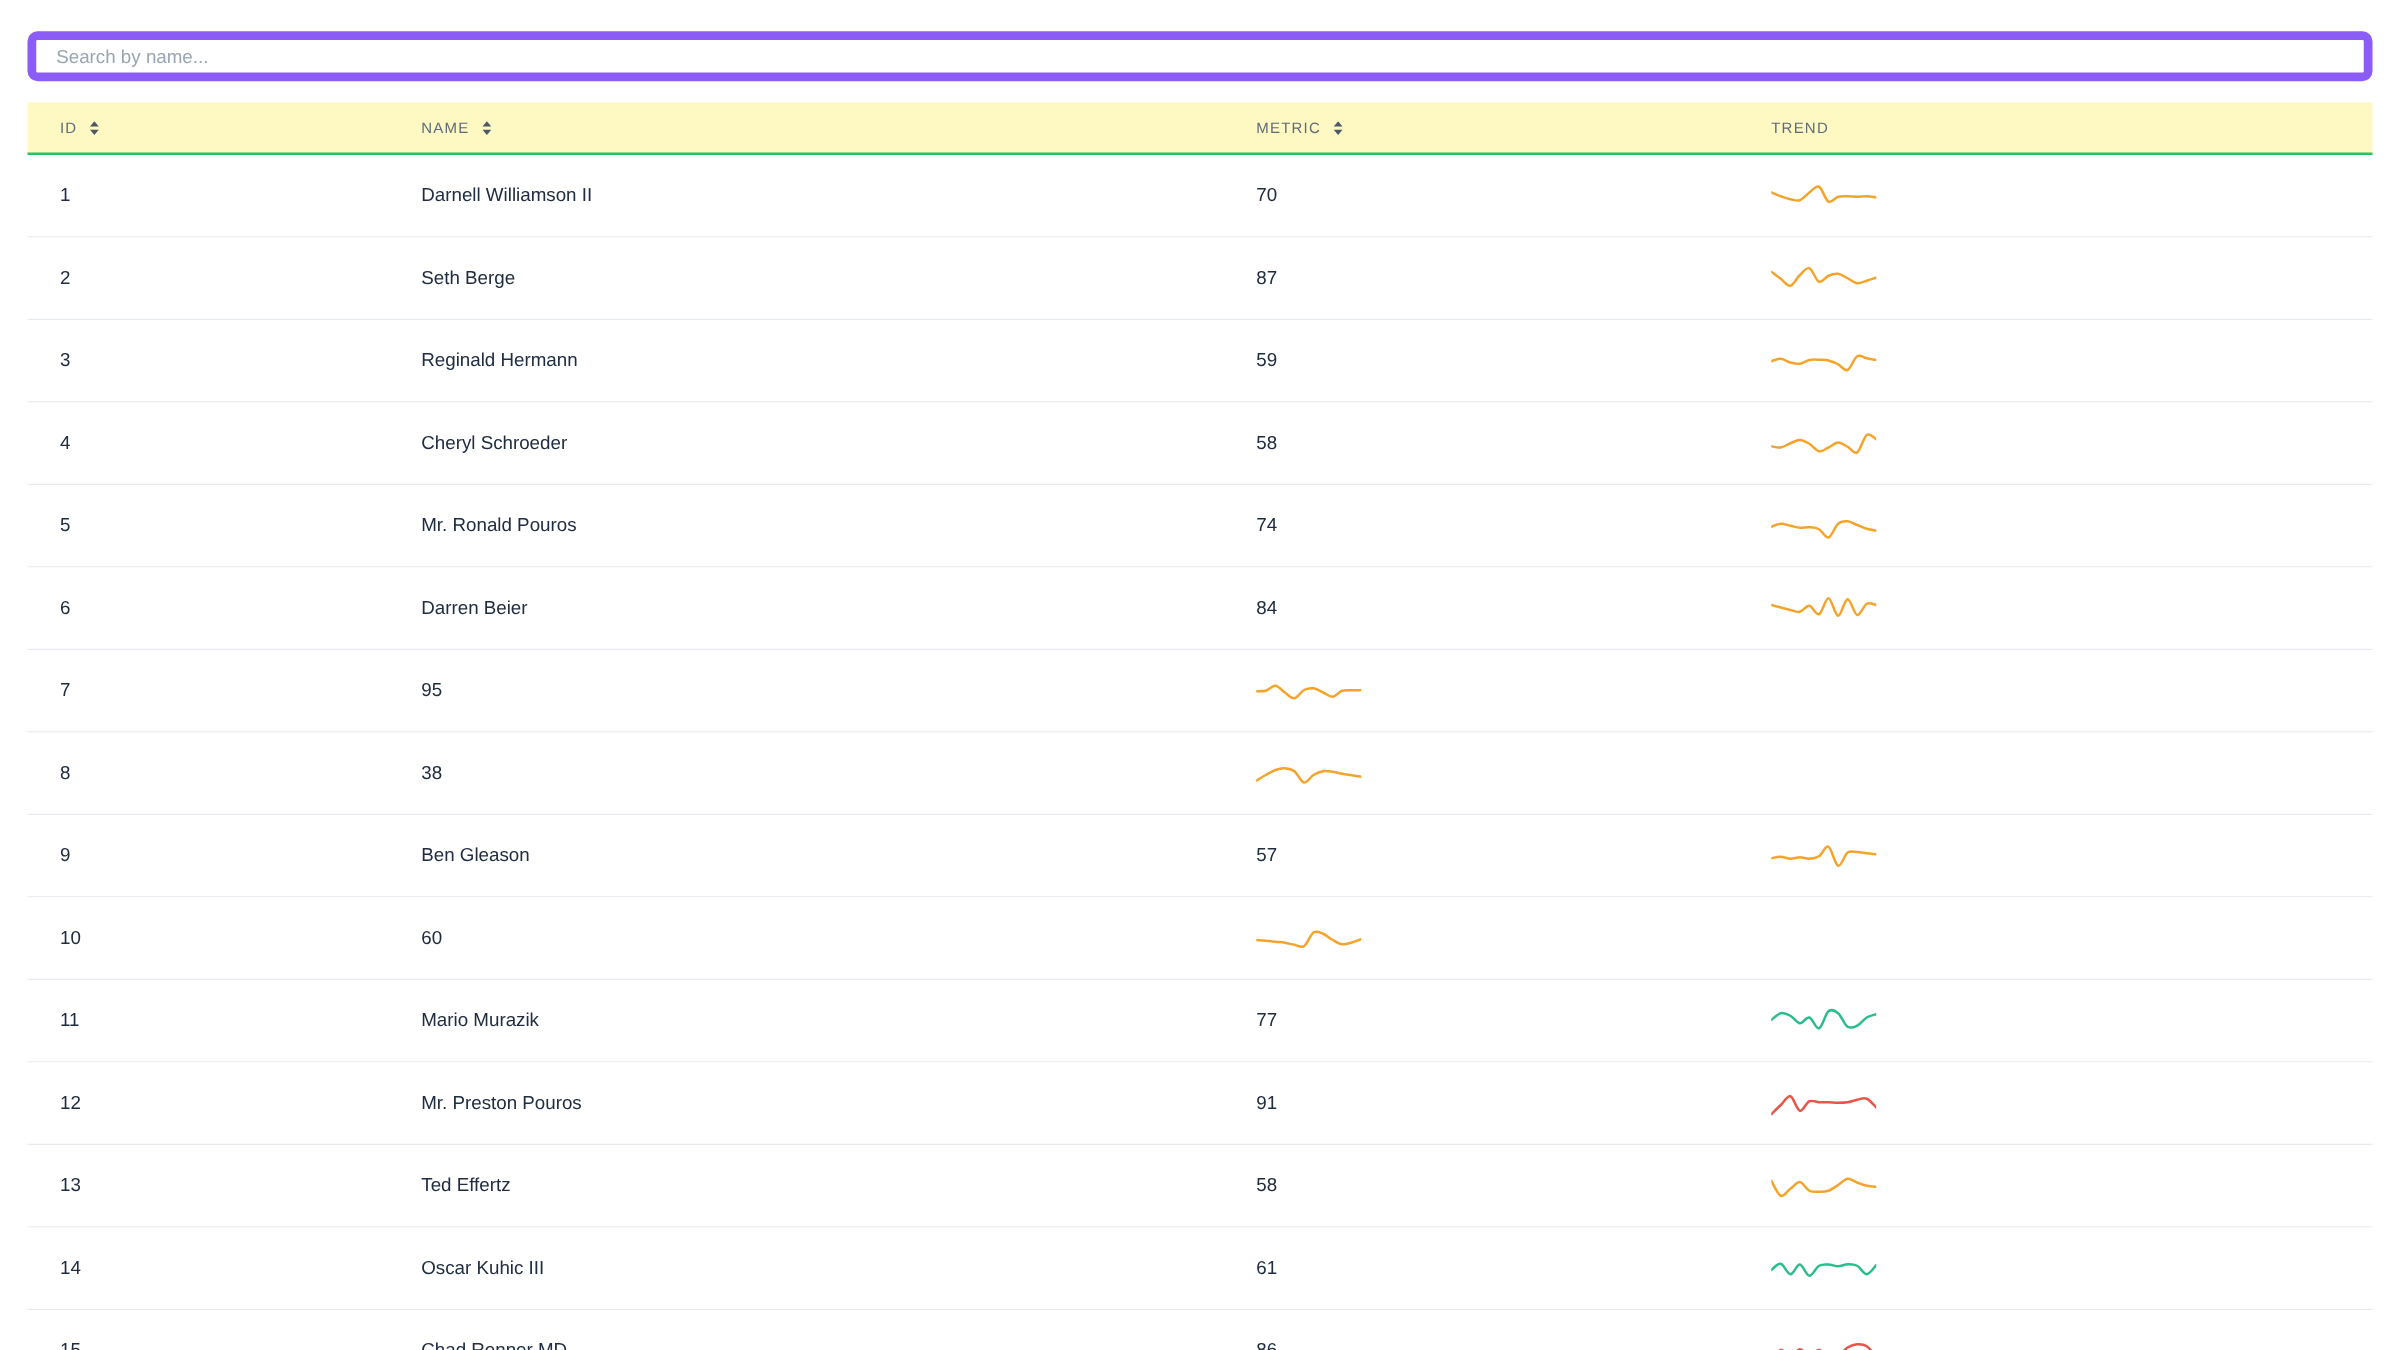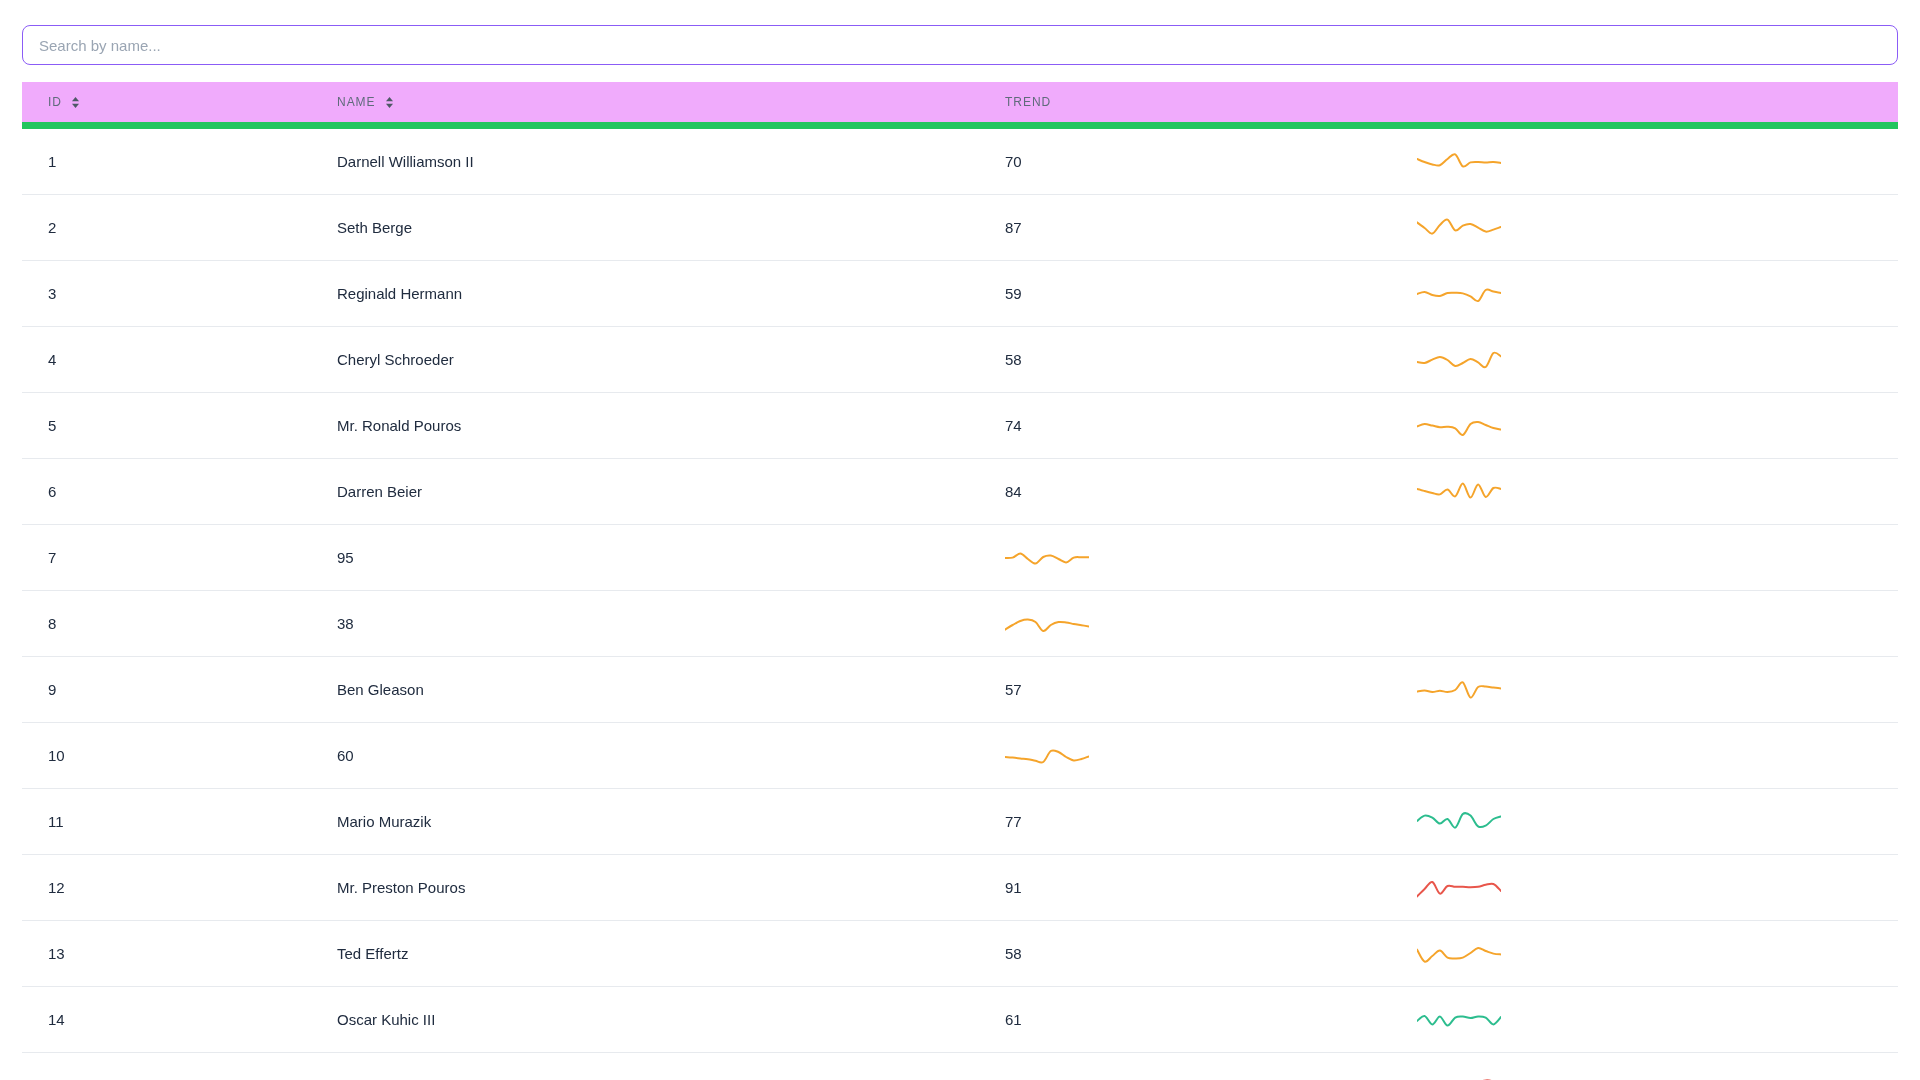--- a/index.html
+++ b/index.html
@@ -3,27 +3,27 @@
 <meta charset="utf-8">
 <style>
   html,body{margin:0;padding:0}
   body{
     width:1920px;height:1080px;overflow:hidden;background:#ffffff;
     font-family:"Liberation Sans","DejaVu Sans",sans-serif;color:#202c3f;
   }
   .page{padding:25px 22px 0}
   .search{
     box-sizing:border-box;display:block;width:100%;height:40px;
-    border:1px solid #8b5cf6;border-radius:8px;padding:0 16px;
+    border:7px solid #8b5cf6;border-radius:8px;padding:0 16px;
     font-family:inherit;font-size:15px;color:#202c3f;outline:none;background:#fff;
   }
   .search::placeholder{color:#9aa5b3}
   .table{margin-top:17px}
   .thead,.tr{display:grid;grid-template-columns:289px 668px 412px 1fr;align-items:center}
-  .thead{height:40px;background:#f0abfc;border-bottom:7px solid #22c55e}
+  .thead{height:40px;background:#fef9c3;border-bottom:2px solid #22c55e}
   .th{
     display:flex;align-items:center;gap:9px;padding-left:26px;
     font-size:12px;font-weight:500;letter-spacing:.08em;color:#5f6b7b;
     text-transform:uppercase;cursor:pointer;user-select:none;height:100%;
   }
   .sort-icon{fill:#4d5866;flex:0 0 auto}
   .tr{height:65px;border-bottom:1px solid #e7eaee;background:#fff}
   .td{padding-left:26px;font-size:15px;color:#202c3f}
   .spark{display:block}
 </style>
@@ -41,20 +41,27 @@
             <path d="M4.5 11 8 6.8H1Z"></path>
           </svg>
         </div>
         <div class="th col-name">
           <span class="th-label">NAME</span>
           <svg class="sort-icon" width="9" height="11" viewBox="0 0 9 11">
             <path d="M4.5 0 8 4.2H1Z"></path>
             <path d="M4.5 11 8 6.8H1Z"></path>
           </svg>
         </div>
+        <div class="th col-metric">
+          <span class="th-label">METRIC</span>
+          <svg class="sort-icon" width="9" height="11" viewBox="0 0 9 11">
+            <path d="M4.5 0 8 4.2H1Z"></path>
+            <path d="M4.5 11 8 6.8H1Z"></path>
+          </svg>
+        </div>
         <div class="th col-trend">
           <span class="th-label">TREND</span>
         </div>
       </div>
     <div class="tbody" id="tbody">
         <div class="tr">
           <div class="td col-id">1</div>
           <div class="td col-name">Darnell Williamson II</div>
           <div class="td col-metric">70</div>
           <div class="td col-trend">

